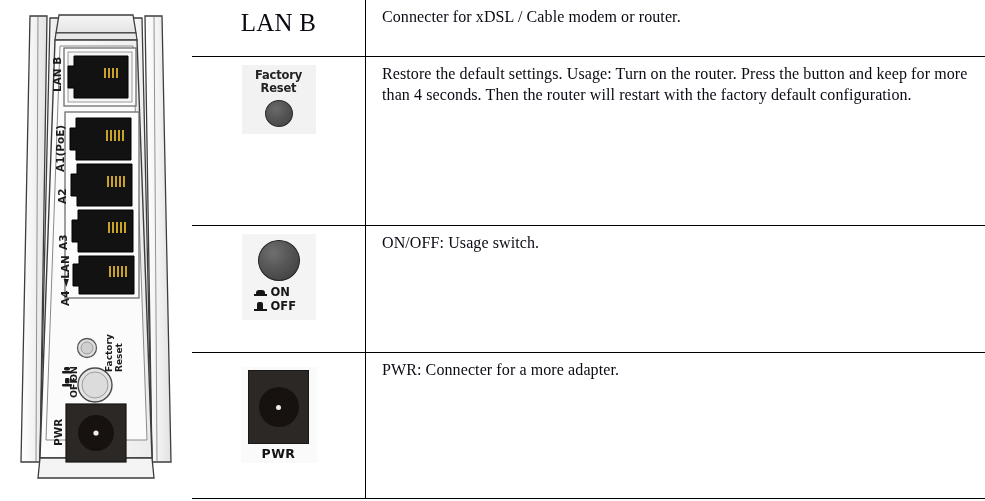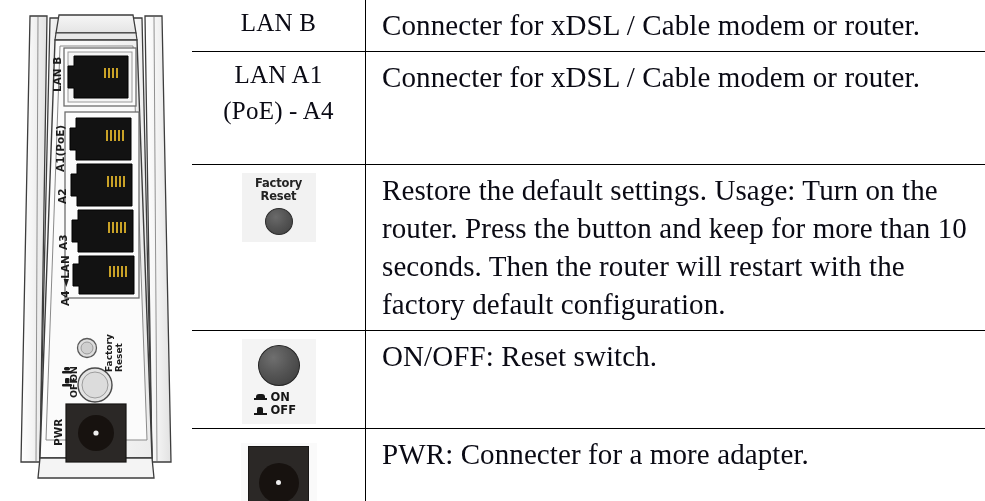--- a/index.html
+++ b/index.html
@@ -54,21 +54,21 @@
   .label-text {
     font-family: "Liberation Serif", serif;
     font-size: 25px;
     color: #0a0a14;
     line-height: 1.28;
     padding: 7px 4px 4px 4px;
     letter-spacing: 0.2px;
   }
   .desc-text {
     font-family: "Liberation Serif", serif;
-    font-size: 29px;
+    font-size: 16px;
     color: #0a0a14;
     line-height: 1.31;
     padding: 7px 10px 6px 16px;
     letter-spacing: 0.1px;
   }
 
   
   .icon-wrap {
     display: flex;
     justify-content: center;
@@ -335,42 +335,33 @@
 
     <tr style="height:44px;">
       <td class="col-left">
         <div class="label-text">LAN B</div>
       </td>
       <td class="col-right">
         <div class="desc-text">Connecter for xDSL / Cable modem or router.</div>
       </td>
     </tr>
 
-    <tr style="height:113px;">
-      <td class="col-left">
-        <div class="label-text">LAN A1</div>
-        <div class="label-text" style="padding-top:0;">(PoE) - A4</div>
-      </td>
-      <td class="col-right">
-        <div class="desc-text">Connecter for xDSL / Cable modem or router.</div>
-      </td>
-    </tr>
 
     <tr style="height:131px;">
       <td class="col-left">
         <div class="icon-wrap">
           <div class="fr-plate">
             <div class="fr-title">Factory</div>
             <div class="fr-title">Reset</div>
             <div class="fr-button"></div>
           </div>
         </div>
       </td>
       <td class="col-right">
-        <div class="desc-text">Restore the default settings. Usage: Turn on the router. Press the button and keep for more than 10 seconds. Then the router will restart with the factory default configuration.</div>
+        <div class="desc-text">Restore the default settings. Usage: Turn on the router. Press the button and keep for more than 4 seconds. Then the router will restart with the factory default configuration.</div>
       </td>
     </tr>
 
     <tr style="height:98px;">
       <td class="col-left">
         <div class="icon-wrap">
           <div class="ps-plate">
             <div class="ps-knob"></div>
             <div class="ps-rows">
               <div class="ps-row">
@@ -379,21 +370,21 @@
               </div>
               <div class="ps-row">
                 <span class="glyph-off"></span>
                 <span>OFF</span>
               </div>
             </div>
           </div>
         </div>
       </td>
       <td class="col-right">
-        <div class="desc-text">ON/OFF: Reset switch.</div>
+        <div class="desc-text">ON/OFF: Usage switch.</div>
       </td>
     </tr>
 
     <tr style="height:113px;">
       <td class="col-left">
         <div class="icon-wrap" style="padding-top:14px;">
           <div class="pwr-plate">
             <div class="pwr-jack">
               <div class="pwr-hole">
                 <div class="pwr-pin"></div>

